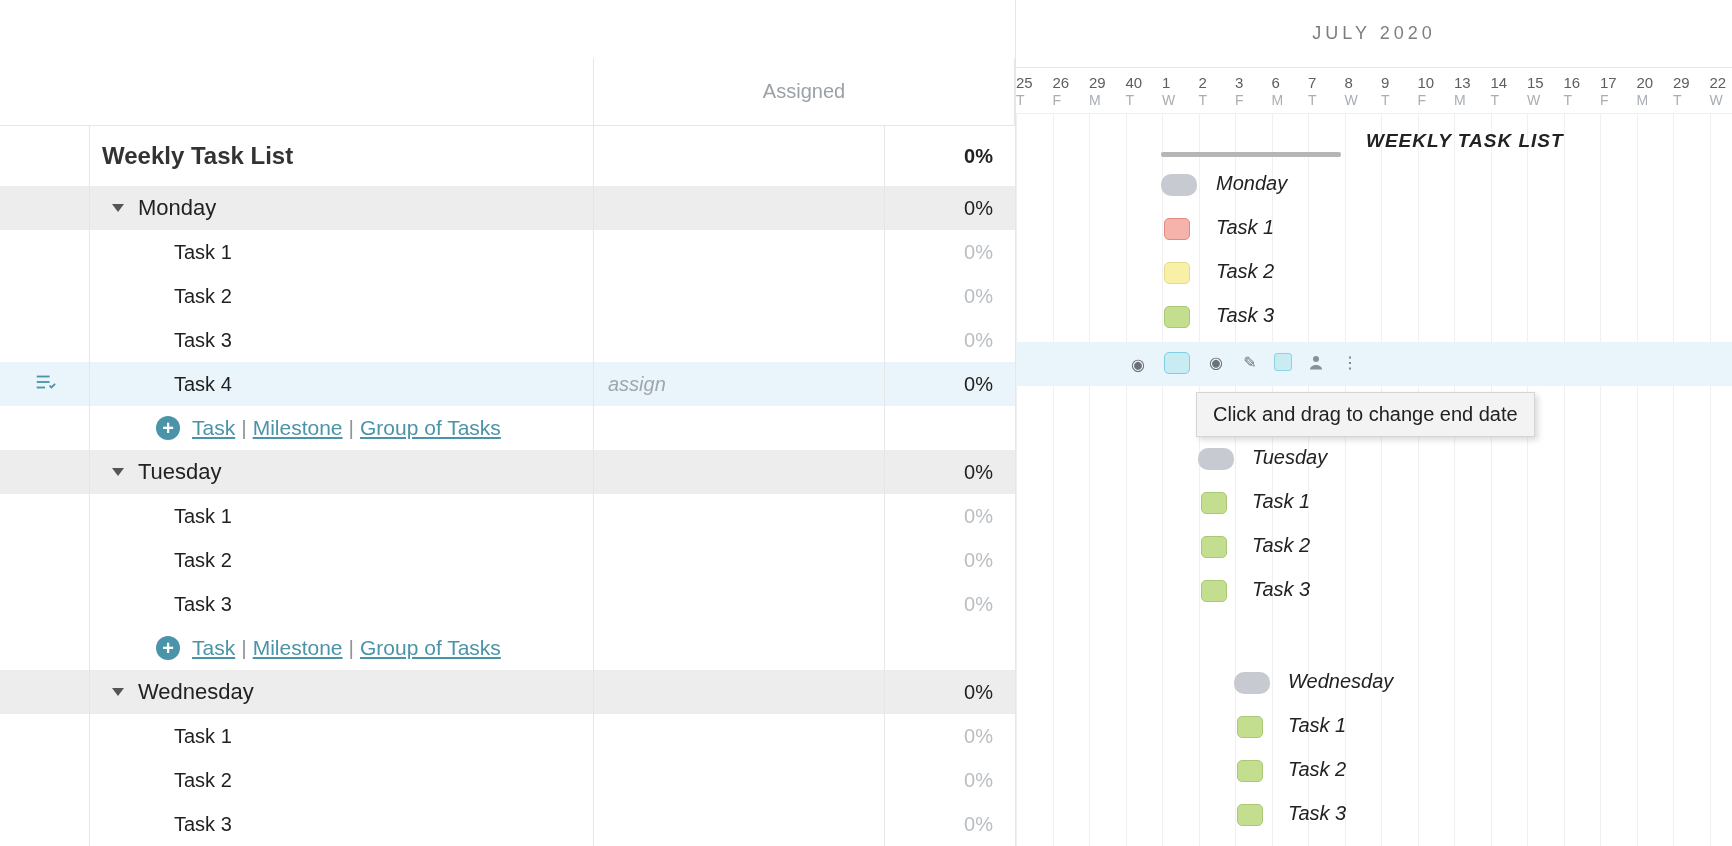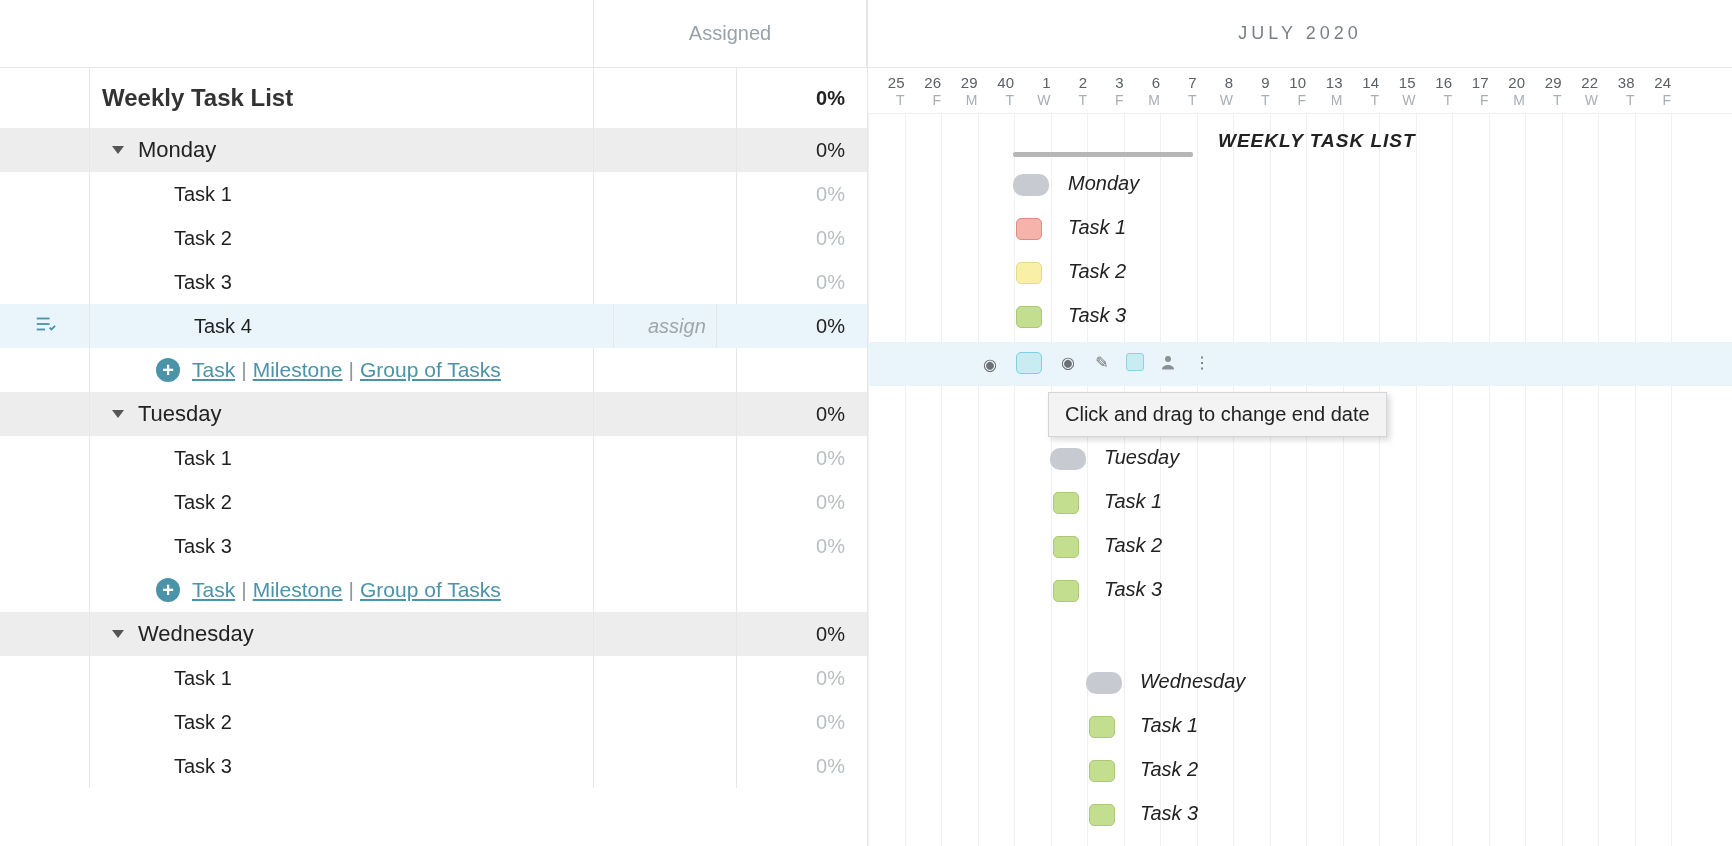--- a/index.html
+++ b/index.html
@@ -1,19 +1,19 @@
 <!DOCTYPE html>
 <html><head>
 <meta charset="utf-8">
 <style>
 * { box-sizing: border-box; margin: 0; padding: 0; }
 html, body { width: 1732px; height: 846px; font-family: -apple-system, BlinkMacSystemFont, "Segoe UI", Arial, sans-serif; background: #fff; color: #333; overflow: hidden; }
 
 .app { display: flex; width: 100%; height: 100%; }
-.left { width: 868px; display: flex; flex-direction: column; border-right: 1px solid #e6e6e6; }
+.left { width: 1016px; display: flex; flex-direction: column; border-right: 1px solid #e6e6e6; justify-content: flex-end; }
 .right { flex: 1; position: relative; overflow: hidden; }
 
 
 .lhdr { display: flex; height: 68px; border-bottom: 1px solid #e6e6e6; }
 .lhdr-name { width: 594px; border-right: 1px solid #e6e6e6; }
 .lhdr-assigned { flex: 1; border-right: 1px solid #e6e6e6; display:flex; align-items:center; justify-content:center; color:#9aa1a7; font-size:20px; }
 .lhdr-progress { width: 130px; display:flex; align-items:center; justify-content:center; color:#9aa1a7; font-size:20px; }
 
 .row { display:flex; height:44px; align-items:center; }
 .row .gcell { width: 90px; border-right: 1px solid #e6e6e6; height:100%; display:flex; align-items:center; justify-content:center; }
@@ -24,35 +24,35 @@
 .title-row { height: 60px; }
 .title-row .namecell { font-weight:600; font-size:24px; padding-left:12px; }
 .title-row .progcell { font-weight:600; color:#222; }
 
 .group-row { background:#ededed; }
 .group-row .namecell { padding-left: 22px; font-size:22px; color:#222; }
 .group-row .progcell { font-weight:500; color:#222; }
 
 .task-row .namecell { padding-left:84px; font-size:20px; color:#1f1f1f; }
 .task-row .progcell { color:#b9bec2; }
-.task-row.active { background:#eaf5fb;gap:20px; }
+.task-row.active { background:#eaf5fb; }
 .task-row.active .progcell { color:#222; font-weight:500; }
 
 .add-row .namecell { padding-left:66px; font-size:21px; }
 .add-row .sep { color:#8e9499; margin:0 6px; }
 .add-link { color:#4b93a8; text-decoration: underline; cursor:pointer; }
 .plus-icon { width:24px; height:24px; border-radius:50%; background:#4b93a8; color:#fff; display:inline-flex; align-items:center; justify-content:center; font-weight:700; font-size:20px; margin-right:12px; }
 
 .chevron { display:inline-block; width:0; height:0; border-left:6px solid transparent; border-right:6px solid transparent; border-top:8px solid #555; margin-right:14px; }
 
 
 .rhdr { height: 68px; border-bottom:1px solid #e6e6e6; display:flex; align-items:center; justify-content:center; color:#7a7f85; letter-spacing:4px; font-size:18px; font-weight:300; }
 
 .daysrow { display:flex; height:46px; position:relative; border-bottom:1px solid #f0f0f0; }
-.daycol { width: 36.5px; flex:0 0 36.5px; display:flex; flex-direction:column; align-items:flex-end; justify-content:center; font-size:15px; color:#5a5f64; }
+.daycol { width: 36.5px; flex:0 0 36.5px; display:flex; flex-direction:column; align-items:flex-start; justify-content:center; font-size:15px; color:#5a5f64; }
 .daycol .d { font-weight:500; }
 .daycol .w { color:#a8aeb3; font-size:14px; margin-top:1px; }
 
 .grid { position:absolute; top:114px; left:0; right:0; bottom:0; }
 .vline { position:absolute; top:0; bottom:0; width:1px; background:#f0f0f0; }
 
 .gantt { position:absolute; top:114px; left:0; right:0; }
 .glabel-title { position:absolute; font-style:italic; font-weight:700; font-size:19px; letter-spacing:1px; color:#222; }
 .gbar-title { position:absolute; height:5px; background:#b6b6b6; border-radius:2px; }
 

